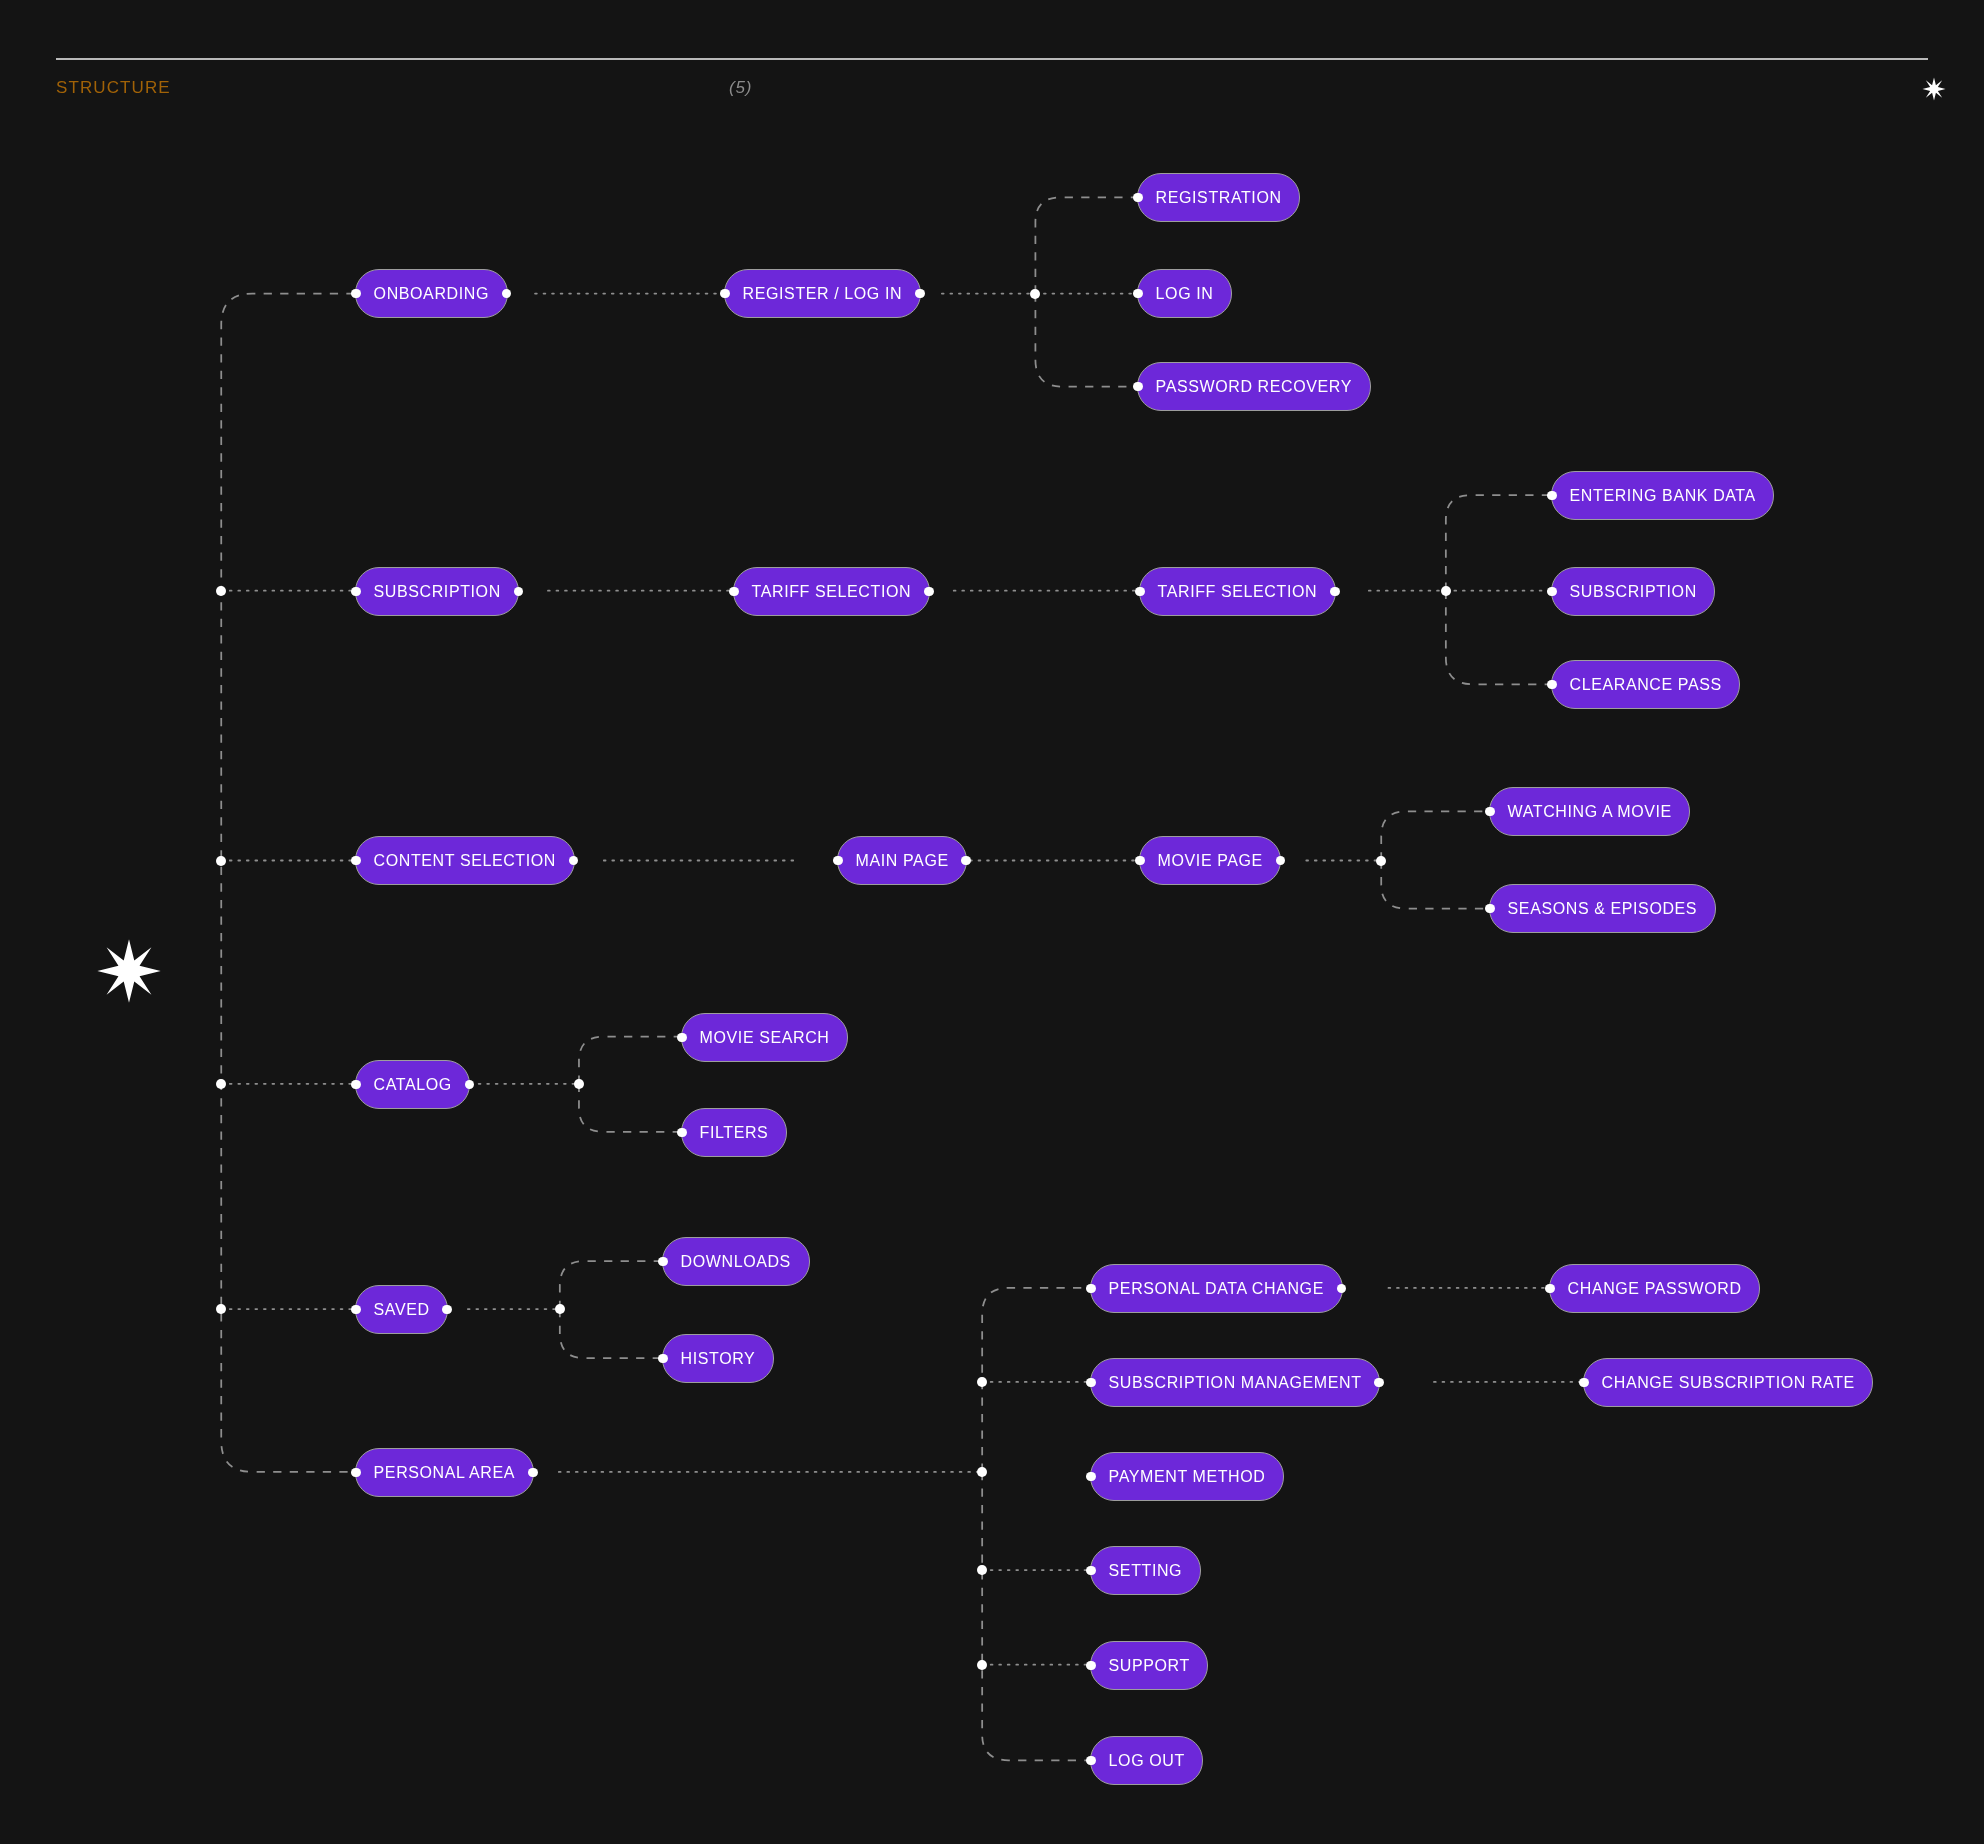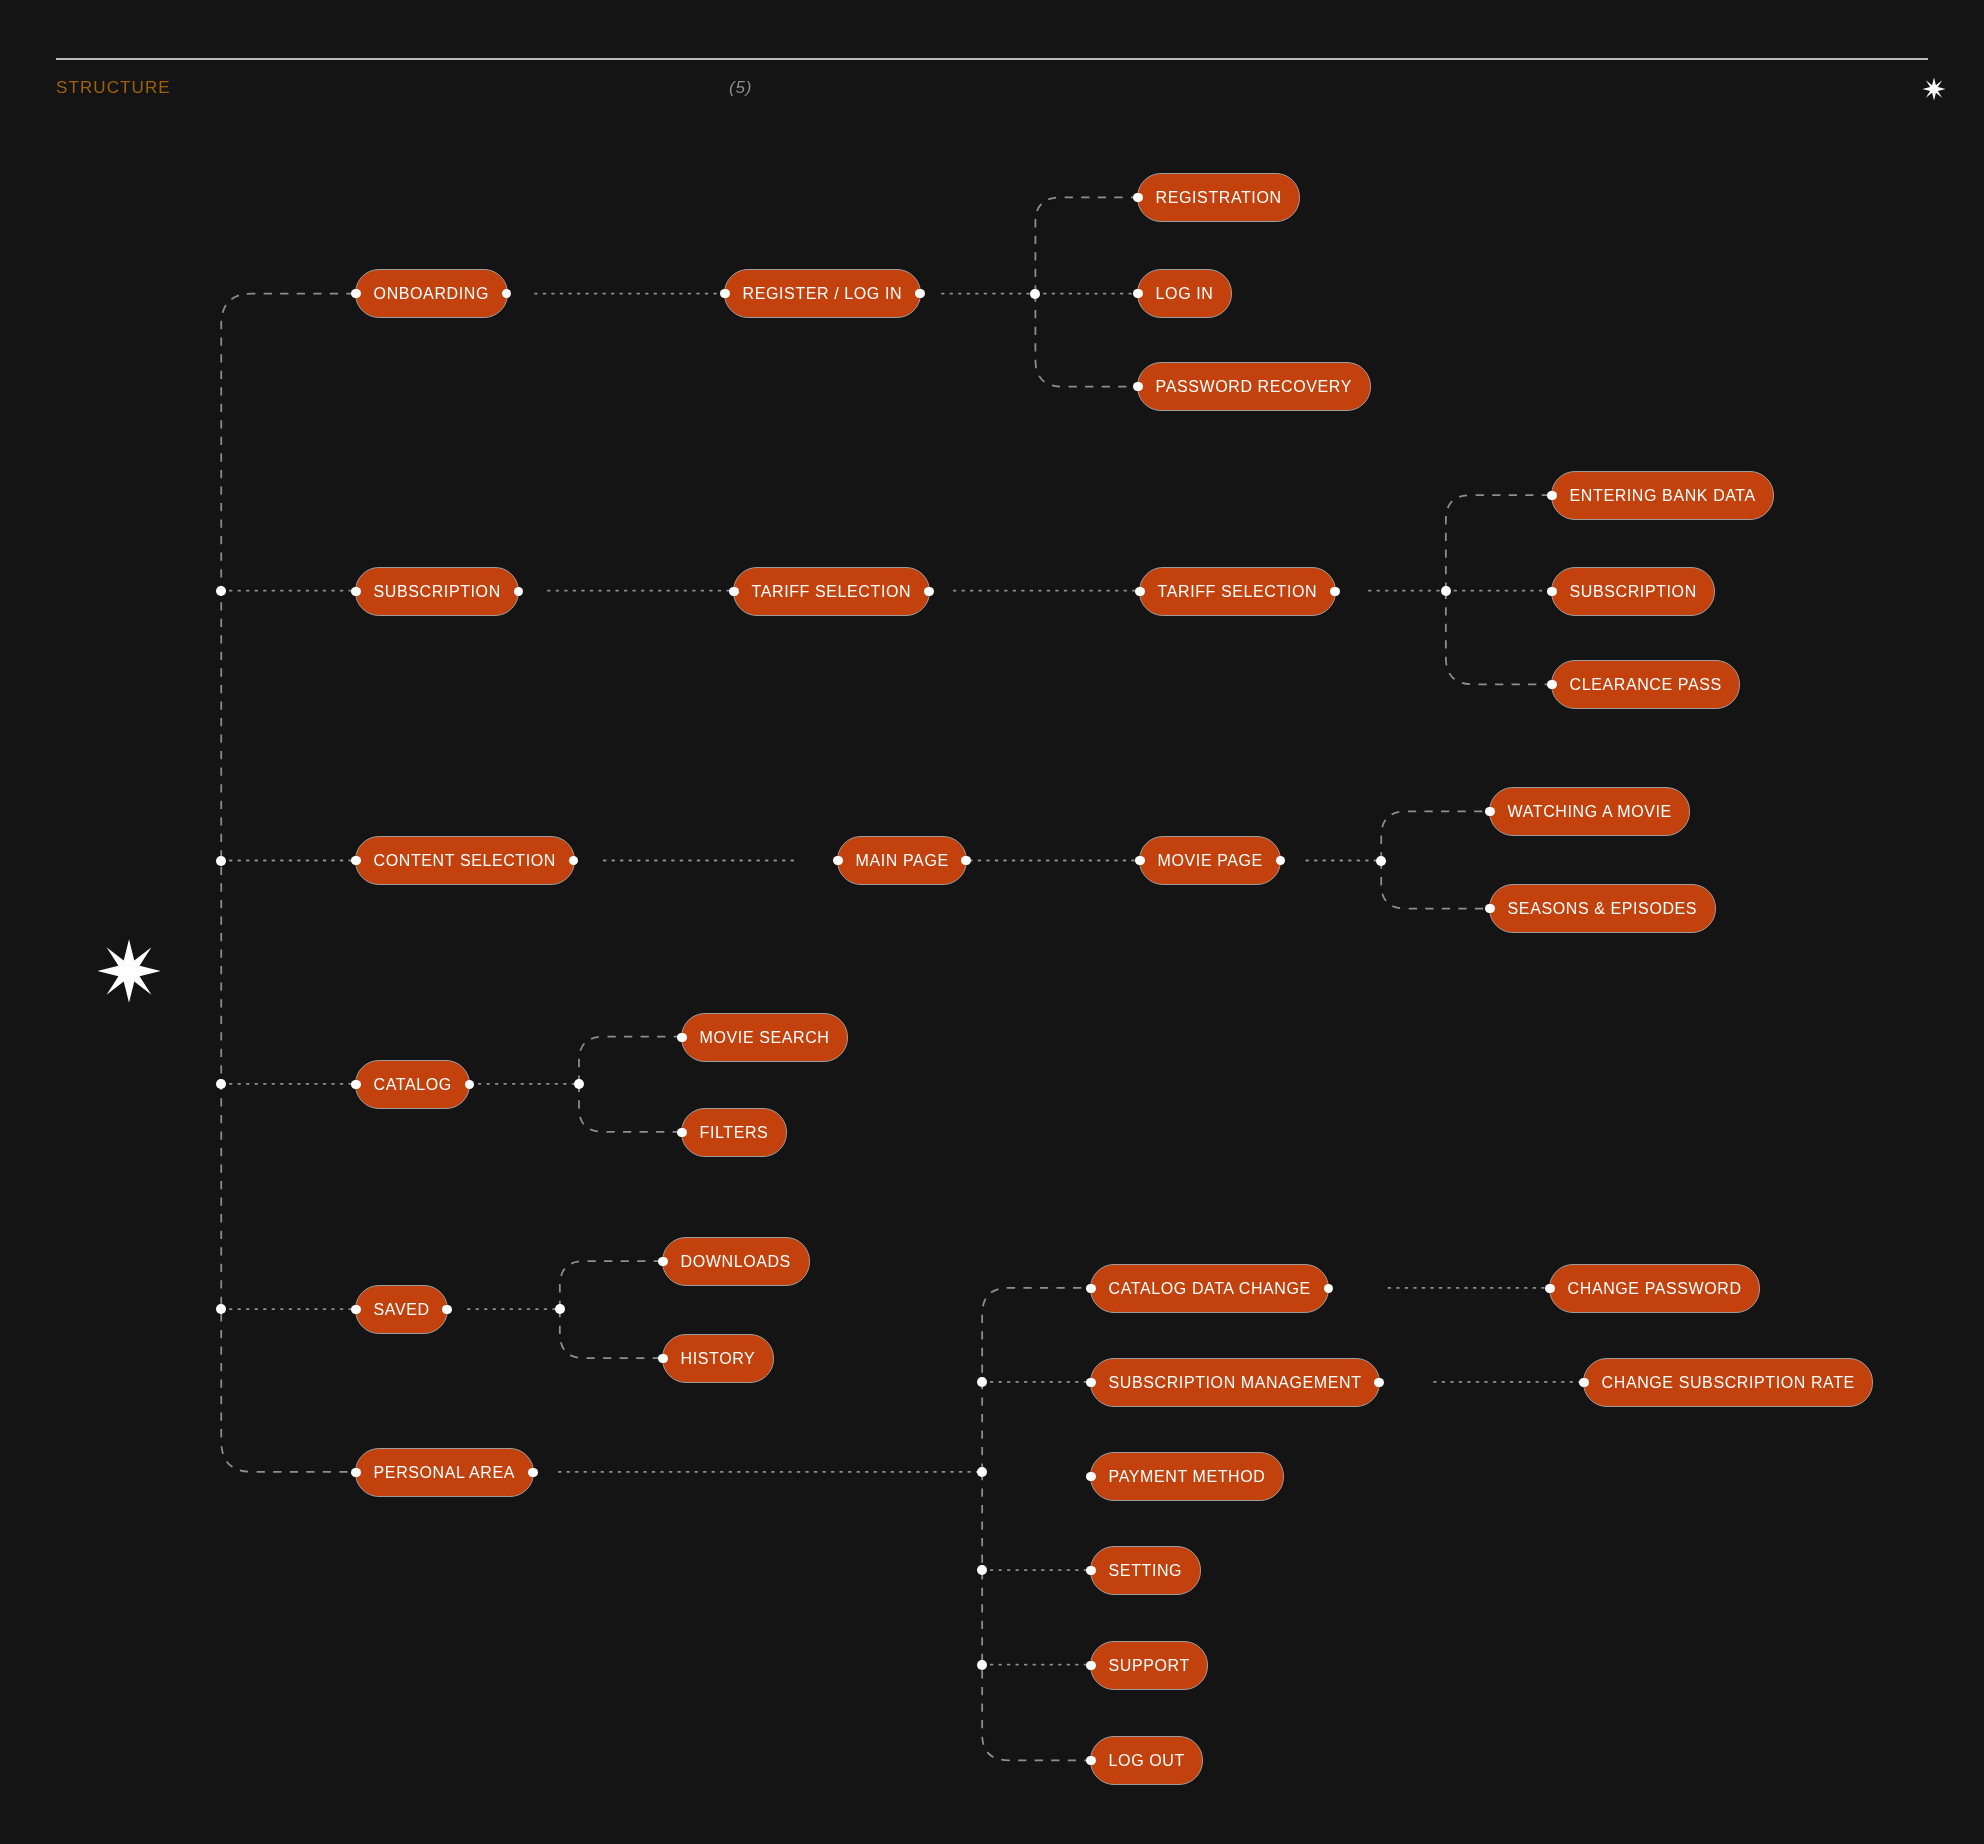--- a/index.html
+++ b/index.html
@@ -46,21 +46,21 @@
   #links path, #links line { fill:none; stroke:#8e8e8e; stroke-width:3.4; }
   #links .dotted { stroke-dasharray:3.5 13; stroke-linecap:round; }
   #links .dashed { stroke-dasharray:16 16; }
 
   
   .node {
     position:absolute;
     height:49px;
     border:1.3px solid #9d9d9d;
     border-radius:24px;
-    background:#c2410c;
+    background:#6d28d9;
     display:flex; align-items:center; justify-content:center;
     padding:0 17.6px;
     white-space:nowrap;
     color:#ffffff;
     font-size:16px;
     letter-spacing:0.6px;
   }
   .node .label { display:block; line-height:1; }
 
   
@@ -279,21 +279,21 @@
   </div>
 
   <div class="node" style="left:355px; top:1448px;">
     <span class="port left"></span>
     <span class="label">PERSONAL AREA</span>
     <span class="port right"></span>
   </div>
 
   <div class="node" style="left:1090px; top:1264px;">
     <span class="port left"></span>
-    <span class="label">CATALOG DATA CHANGE</span>
+    <span class="label">PERSONAL DATA CHANGE</span>
     <span class="port right"></span>
   </div>
 
   <div class="node" style="left:1549px; top:1264px;">
     <span class="port left"></span>
     <span class="label">CHANGE PASSWORD</span>
   </div>
 
   <div class="node" style="left:1090px; top:1358px;">
     <span class="port left"></span>

